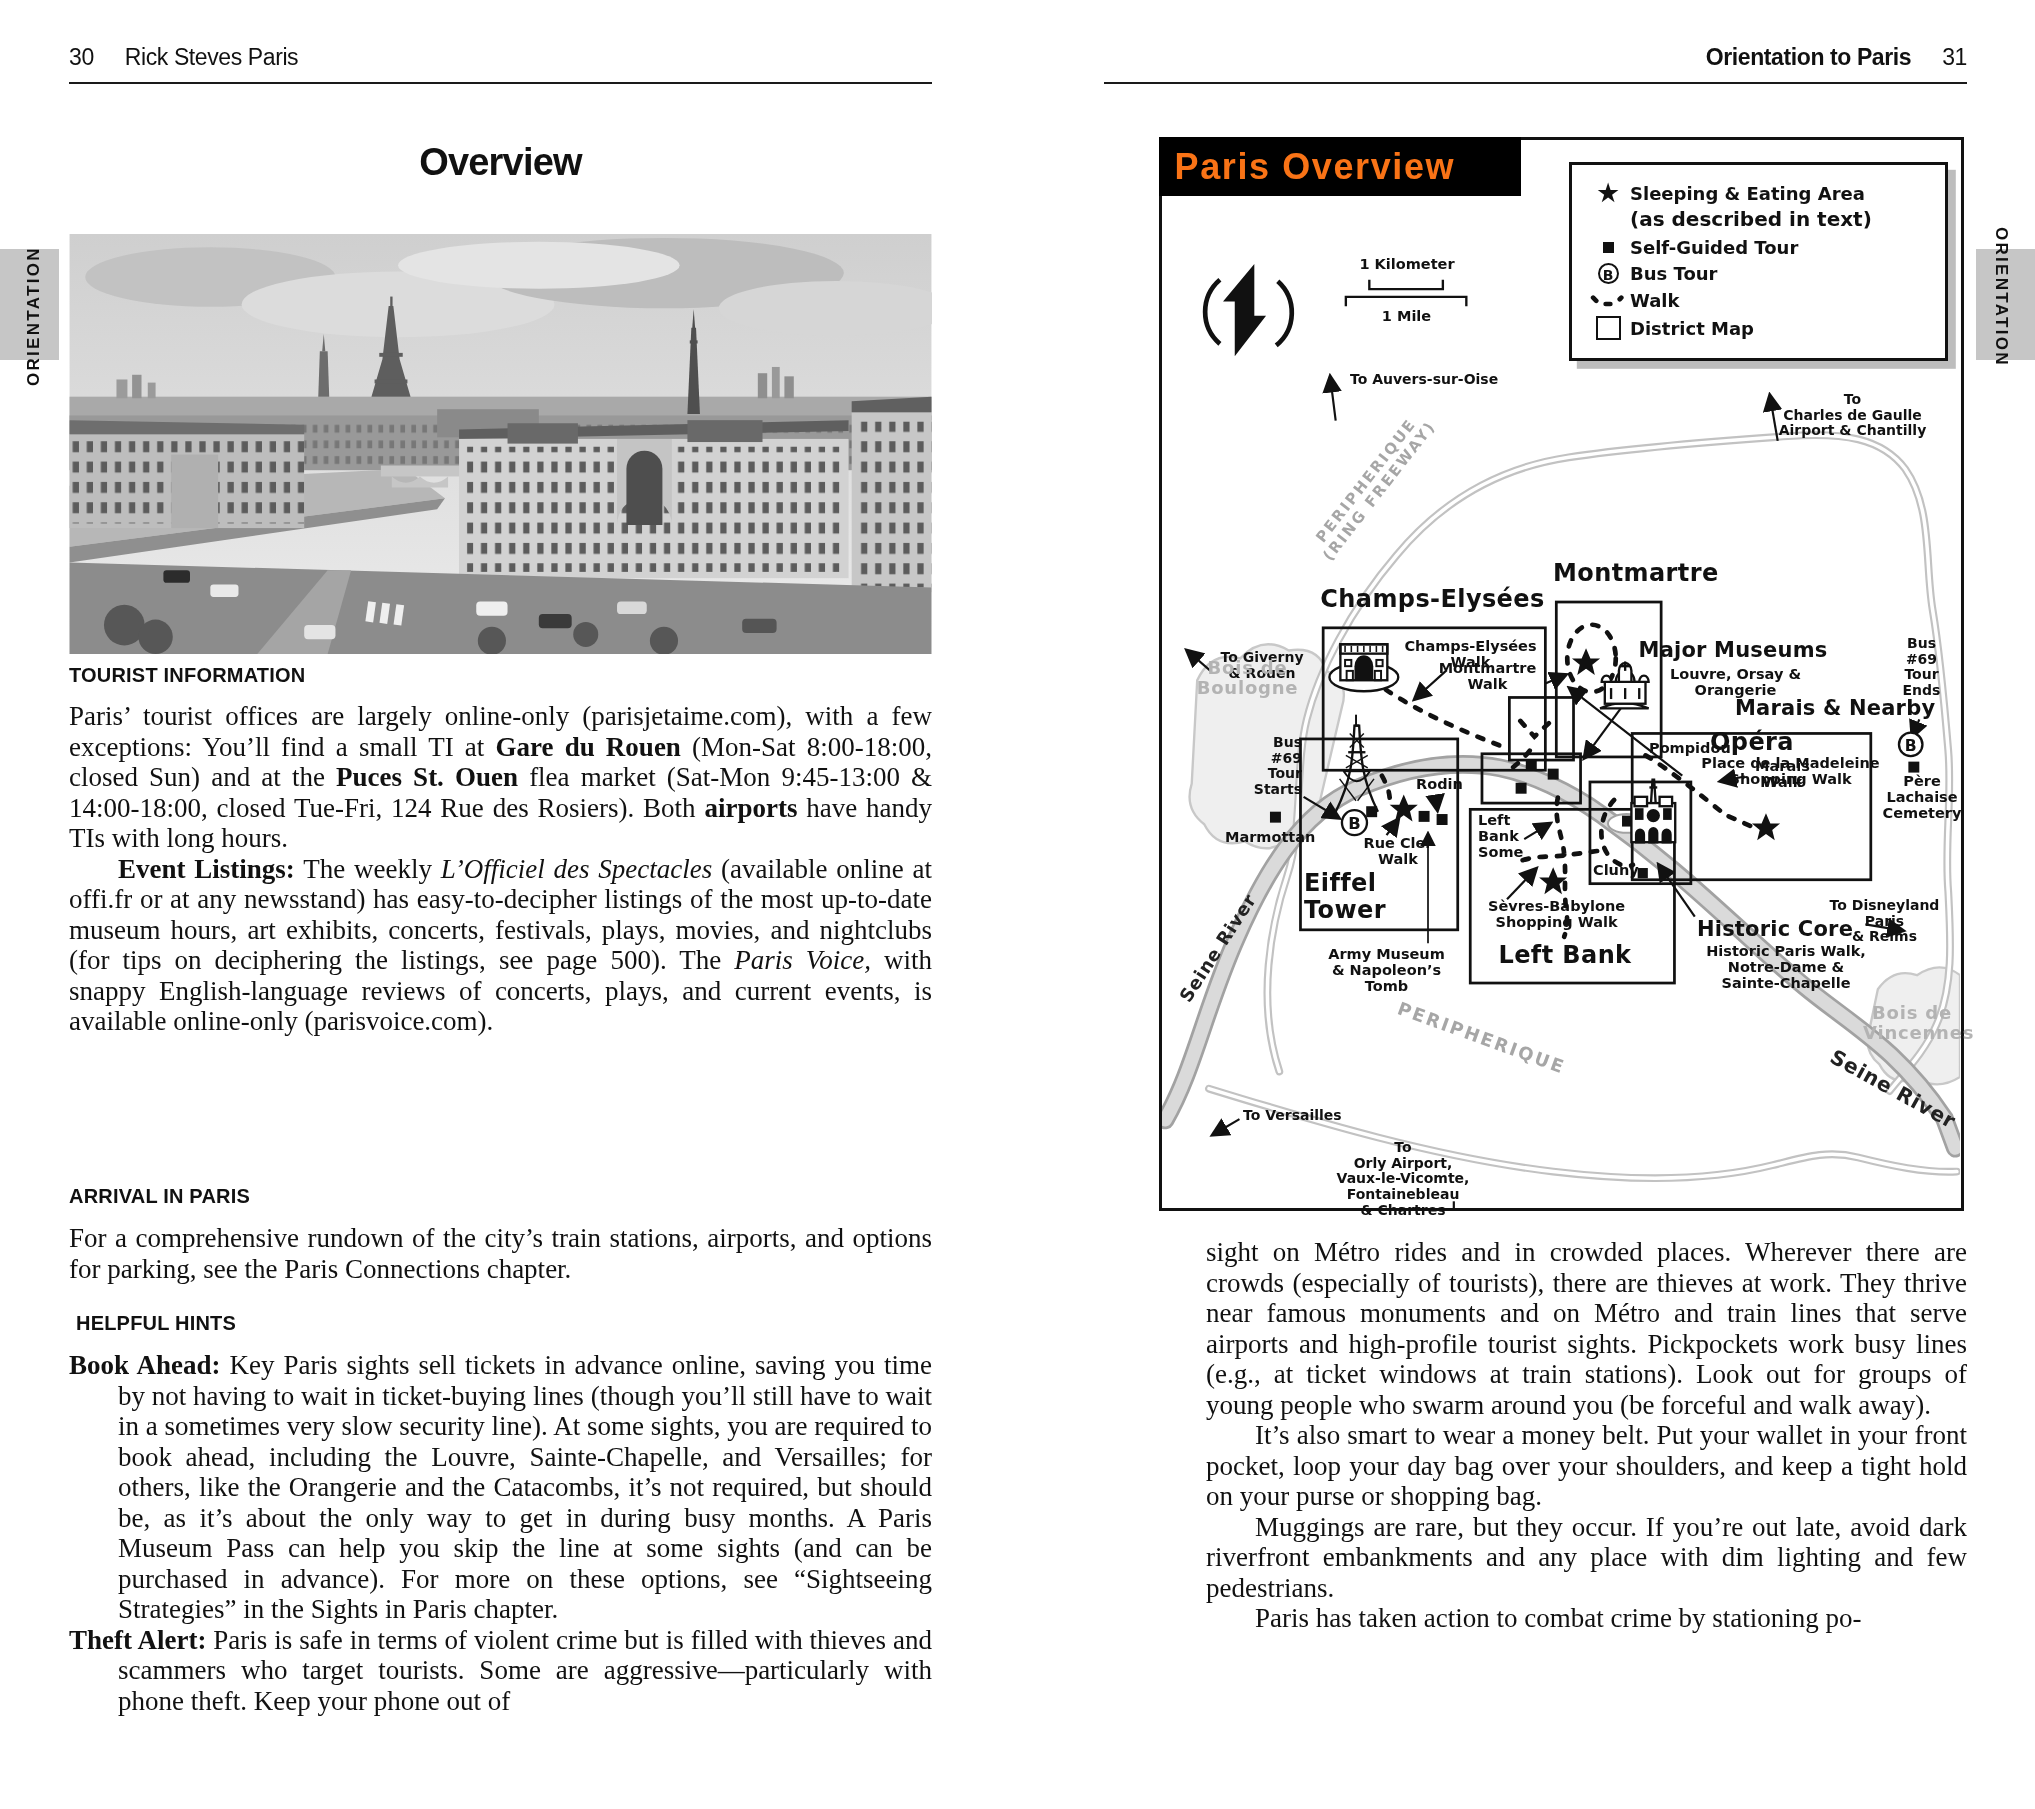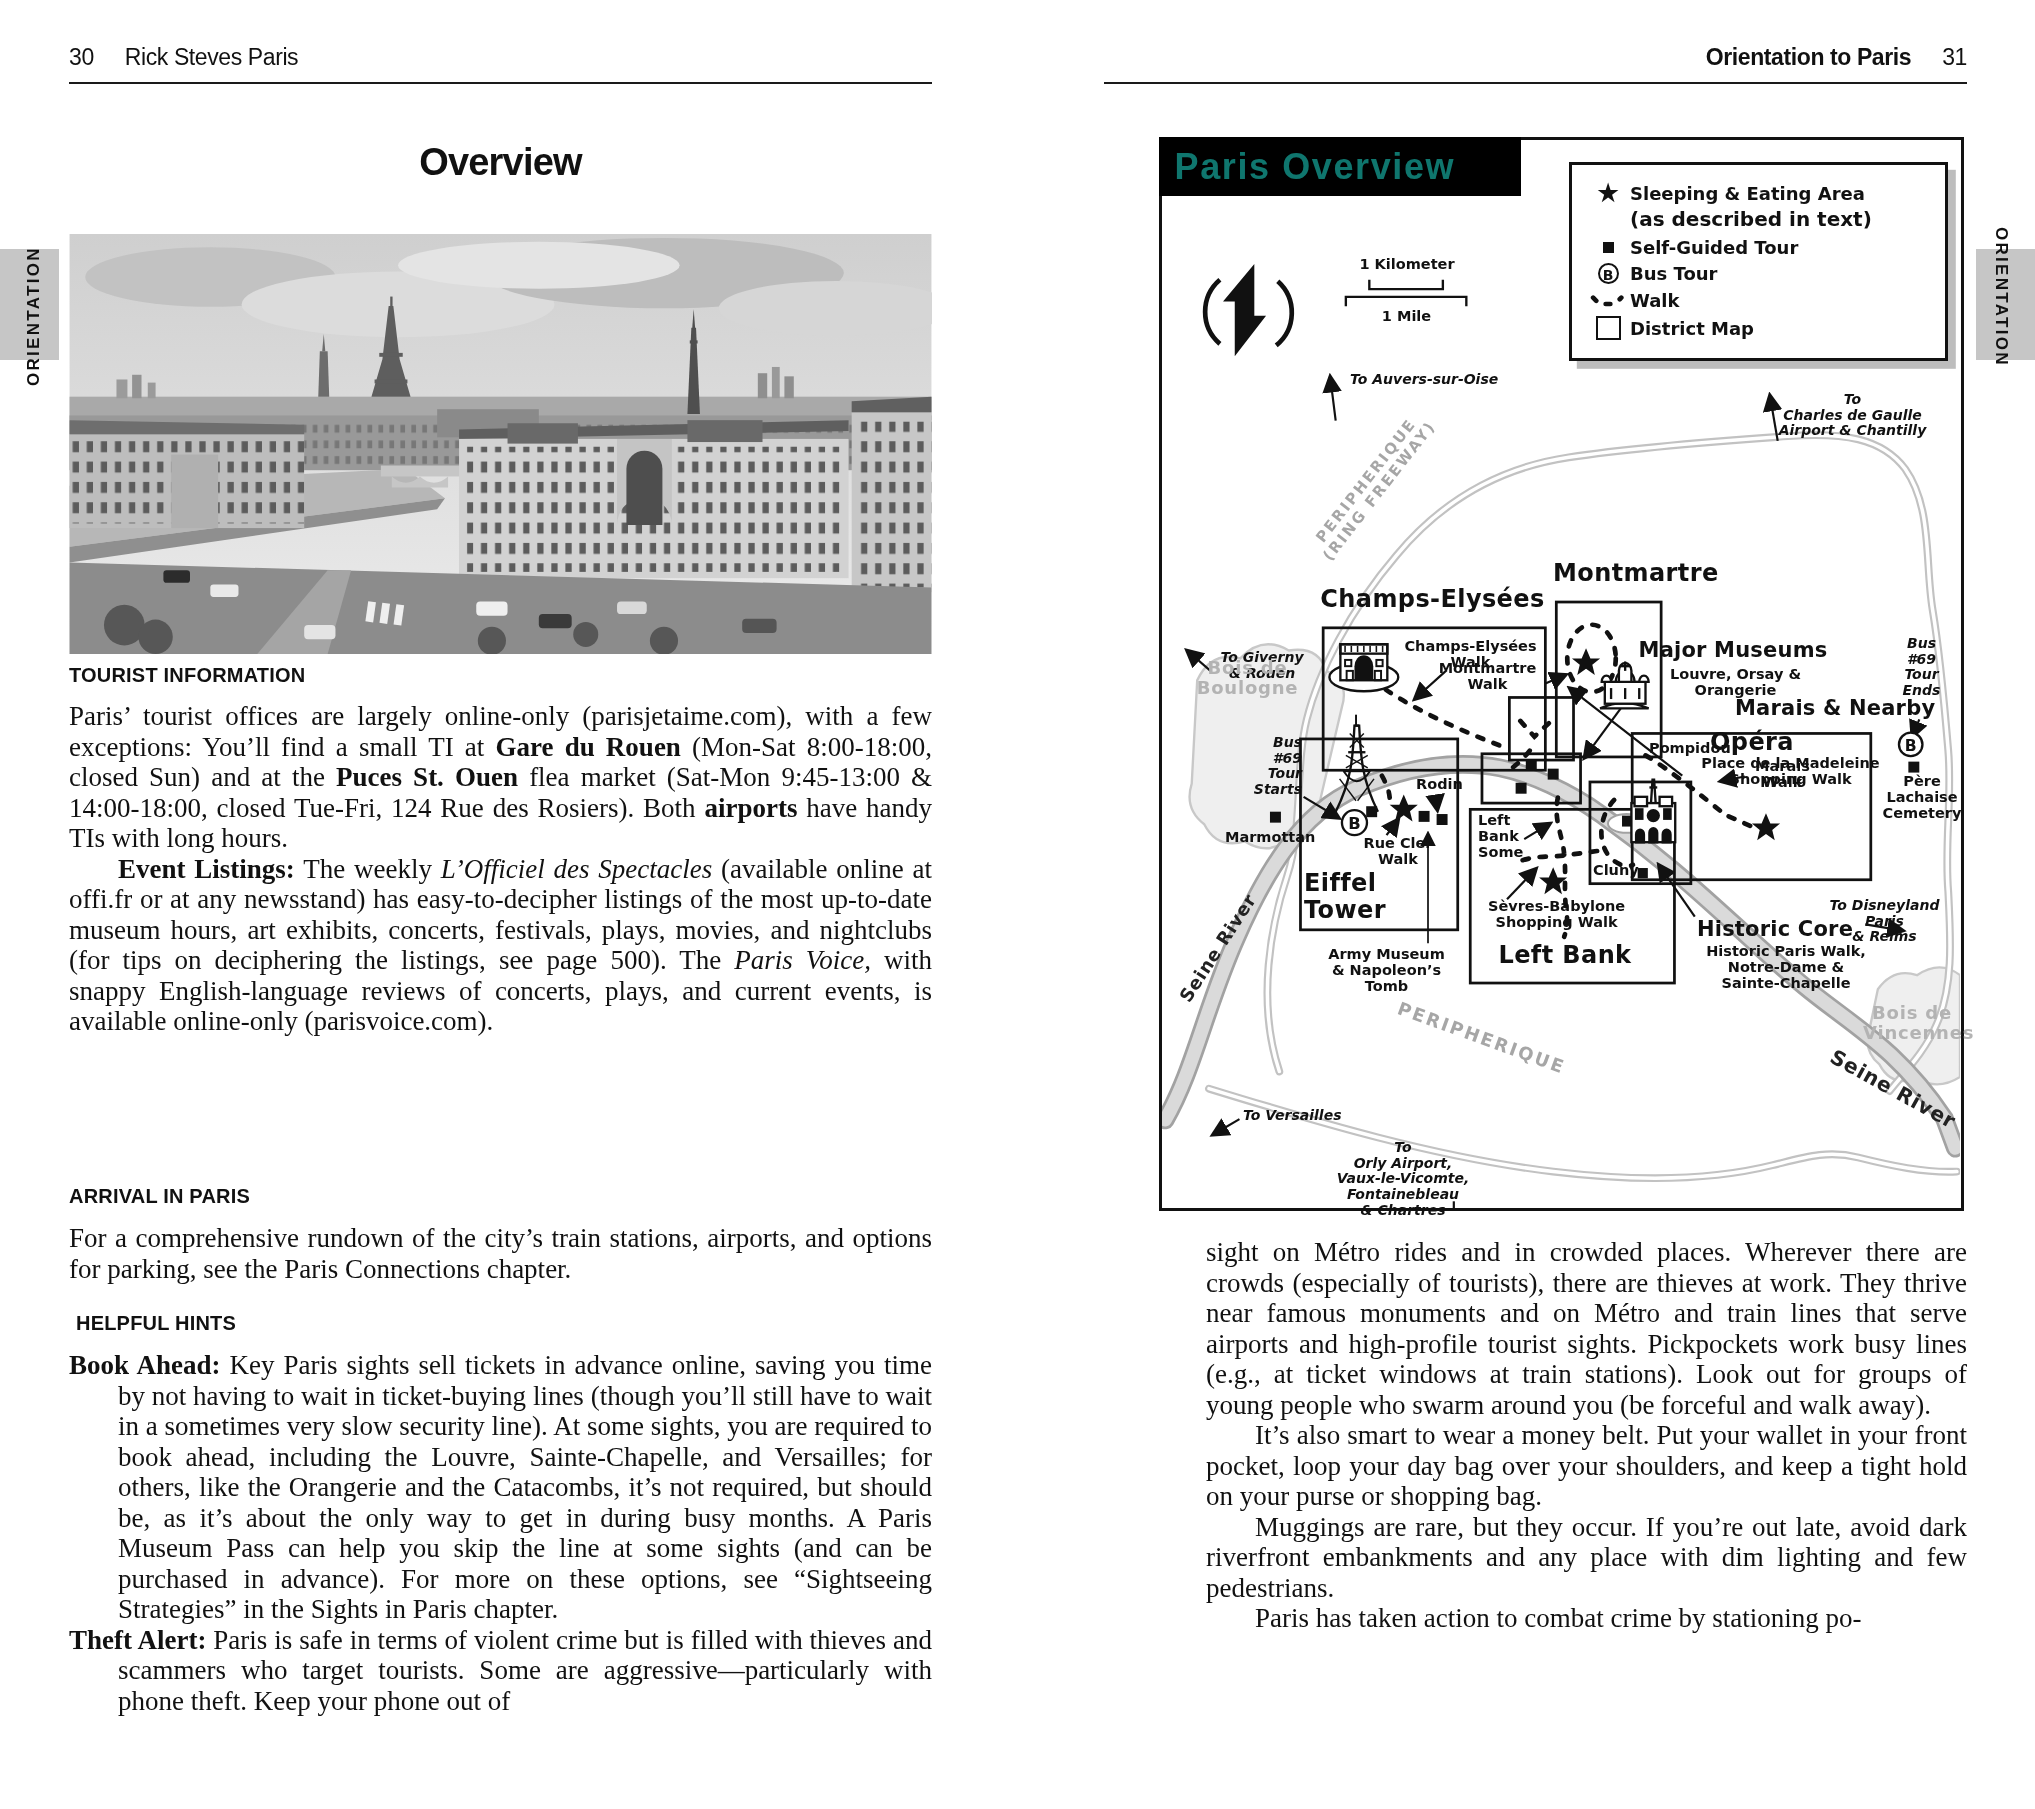--- a/index.html
+++ b/index.html
@@ -20,41 +20,41 @@
                  letter-spacing:-0.8px;text-align:center;}
   .sechead{font-family:"Liberation Sans",sans-serif;font-weight:bold;font-size:20px;letter-spacing:0.2px;}
   .body-text{font-size:27px;line-height:30.5px;text-align:justify;}
   .body-text p{margin:0;}
   .body-text p.ind{text-indent:49px;}
   .body-text p.hang{padding-left:49px;text-indent:-49px;}
   
   #map{position:absolute;left:1159px;top:137px;width:805px;height:1074px;background:#fff;
        border:3.1px solid #111;box-sizing:border-box;}
   #map-art{position:absolute;left:0;top:0;}
-  .map-title{position:absolute;left:-3.1px;top:-3.1px;width:362px;height:59px;background:#000;color:#0f766e;
+  .map-title{position:absolute;left:-3.1px;top:-3.1px;width:362px;height:59px;background:#000;color:#f97316;
              font-family:"Liberation Sans",sans-serif;font-weight:bold;font-size:36px;letter-spacing:1.6px;
              line-height:59px;padding-left:15.7px;box-sizing:border-box;}
   .legend{position:absolute;left:407px;top:22px;width:379px;background:#fff;border:3.1px solid #111;
           box-shadow:7.8px 7.8px 0 #bdbdbd;box-sizing:border-box;padding:11px 7.8px 12.5px 14px;}
   .legrow{display:flex;align-items:center;margin:5.5px 0;}
   .legicon{width:44px;display:flex;justify-content:center;flex:0 0 44px;}
   .legtxt{font-family:"DejaVu Sans",sans-serif;font-weight:bold;font-size:18px;}
   .legsub{font-family:"DejaVu Sans",sans-serif;font-weight:bold;font-size:20px;margin:-3.1px 0 1.6px 44px;}
   .star-glyph{font-size:27px;line-height:23.5px;}
   .sq-glyph{width:11px;height:11px;background:#111;}
   .bus-glyph{width:21px;height:21px;border:2.3px solid #111;border-radius:50%;
              font-family:"DejaVu Sans",sans-serif;font-weight:bold;font-size:14px;line-height:21px;
              text-align:center;box-sizing:border-box;}
   .district-glyph{width:25px;height:23.5px;border:2.7px solid #111;background:#fff;box-sizing:border-box;}
   .mlabel{position:absolute;font-family:"DejaVu Sans",sans-serif;color:#111;line-height:1.12;
           white-space:pre-line;}
   .d1{font-weight:bold;font-size:24px;letter-spacing:0.4px;}
   .d2{font-weight:bold;font-size:21px;letter-spacing:0.2px;}
   .walk{font-weight:bold;font-size:14.5px;}
-  .to{font-weight:bold;font-style:italic;font-size:14px;}
+  .to{font-weight:bold;font-size:14px;}
   .gray22{font-weight:bold;font-size:18px;color:#b3b3b3;letter-spacing:0.8px;}
   .periph{font-weight:bold;font-size:15px;color:#a6a6a6;letter-spacing:2.3px;white-space:nowrap;}
   .seine{font-weight:bold;font-size:18px;color:#222;letter-spacing:0.8px;white-space:nowrap;}
   .ctr{text-align:center;}
   .rt{text-align:right;}
 </style>
 </head>
 <body>
 
 <div class="runhead" style="left:69px;top:44px;width:863px;">

